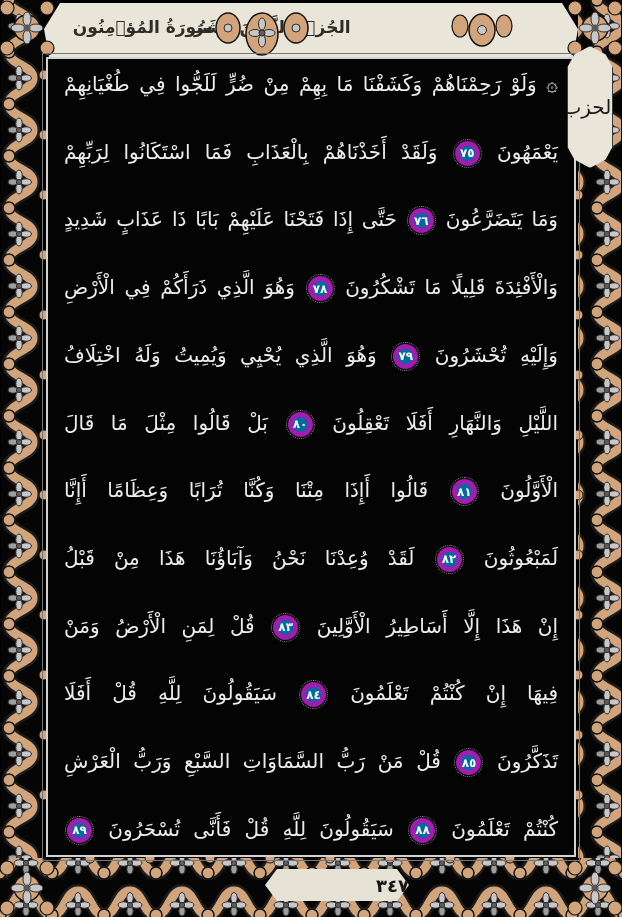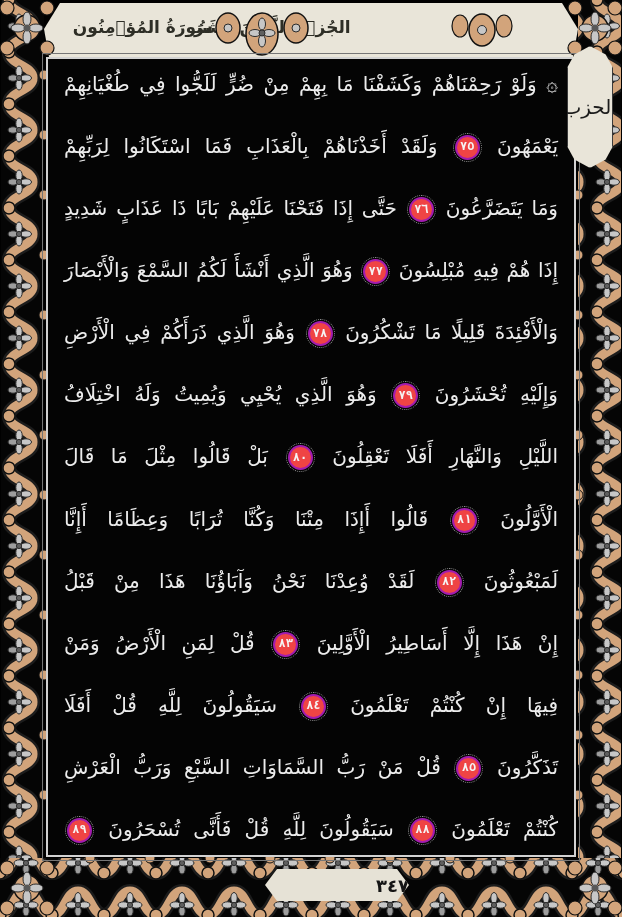--- a/index.html
+++ b/index.html
@@ -34,23 +34,23 @@
     display:flex; flex-direction:column; justify-content:space-between;
     padding:12px 16px;
   }
   .qline {
     direction:rtl; text-align:justify; text-align-last:justify;
     font-size:20px; line-height:1.35; color:#ececec; width:100%;
   }
   .ayah-medallion {
     display:inline-flex; align-items:center; justify-content:center;
     width:25px; height:25px; border-radius:50%;
-    border:2px solid #a21caf; outline:1px dotted #8d8d8d; outline-offset:1px;
-    background:#ef4444; color:#f5f5f5; font-size:12px; font-weight:bold;
-    margin:0 3px; vertical-align:middle;font-family:Liberation Mono, monospace;
+    border:5px solid #a21caf; outline:1px dotted #8d8d8d; outline-offset:1px;
+    background:#0369a1; color:#f5f5f5; font-size:12px; font-weight:bold;
+    margin:0 3px; vertical-align:middle;
   }
   
   .hizb-marker {
     position:absolute; right:9px; top:46px; width:46px; height:122px; z-index:4;
     background:#e9e5d9; color:#1c1c1c; text-align:center;
     display:flex; flex-direction:row; align-items:center; justify-content:center; gap:1px;
     clip-path: polygon(50% 0, 84% 7%, 100% 18%, 100% 82%, 84% 93%, 50% 100%, 16% 93%, 0 82%, 0 18%, 16% 7%);
     border:1px solid #3a3a3a;
   }
   .hizb-marker .small { font-size:11px; }
@@ -184,21 +184,20 @@
       <ellipse cx="22" cy="2" rx="8" ry="11" fill="#d2a47b" stroke="#111" stroke-width="1.2"></ellipse>
       <circle cx="0" cy="6" r="4.5" fill="#c7c7c7" stroke="#2b2b2b"></circle>
     </g>
   </svg>
 
   <div class="text-frame">
     <div class="text-area">
         <div class="qline"><span>۞ وَلَوْ رَحِمْنَاهُمْ وَكَشَفْنَا مَا بِهِمْ مِنْ ضُرٍّ لَلَجُّوا فِي طُغْيَانِهِمْ</span></div>
         <div class="qline"><span>يَعْمَهُونَ</span> <span class="ayah-medallion">٧٥</span> <span>وَلَقَدْ أَخَذْنَاهُمْ بِالْعَذَابِ فَمَا اسْتَكَانُوا لِرَبِّهِمْ</span></div>
         <div class="qline"><span>وَمَا يَتَضَرَّعُونَ</span> <span class="ayah-medallion">٧٦</span> <span>حَتَّى إِذَا فَتَحْنَا عَلَيْهِمْ بَابًا ذَا عَذَابٍ شَدِيدٍ</span></div>
-        <div class="qline"><span>إِذَا هُمْ فِيهِ مُبْلِسُونَ</span> <span class="ayah-medallion">٧٧</span> <span>وَهُوَ الَّذِي أَنْشَأَ لَكُمُ السَّمْعَ وَالْأَبْصَارَ</span></div>
         <div class="qline"><span>وَالْأَفْئِدَةَ قَلِيلًا مَا تَشْكُرُونَ</span> <span class="ayah-medallion">٧٨</span> <span>وَهُوَ الَّذِي ذَرَأَكُمْ فِي الْأَرْضِ</span></div>
         <div class="qline"><span>وَإِلَيْهِ تُحْشَرُونَ</span> <span class="ayah-medallion">٧٩</span> <span>وَهُوَ الَّذِي يُحْيِي وَيُمِيتُ وَلَهُ اخْتِلَافُ</span></div>
         <div class="qline"><span>اللَّيْلِ وَالنَّهَارِ أَفَلَا تَعْقِلُونَ</span> <span class="ayah-medallion">٨٠</span> <span>بَلْ قَالُوا مِثْلَ مَا قَالَ</span></div>
         <div class="qline"><span>الْأَوَّلُونَ</span> <span class="ayah-medallion">٨١</span> <span>قَالُوا أَإِذَا مِتْنَا وَكُنَّا تُرَابًا وَعِظَامًا أَإِنَّا</span></div>
         <div class="qline"><span>لَمَبْعُوثُونَ</span> <span class="ayah-medallion">٨٢</span> <span>لَقَدْ وُعِدْنَا نَحْنُ وَآبَاؤُنَا هَذَا مِنْ قَبْلُ</span></div>
         <div class="qline"><span>إِنْ هَذَا إِلَّا أَسَاطِيرُ الْأَوَّلِينَ</span> <span class="ayah-medallion">٨٣</span> <span>قُلْ لِمَنِ الْأَرْضُ وَمَنْ</span></div>
         <div class="qline"><span>فِيهَا إِنْ كُنْتُمْ تَعْلَمُونَ</span> <span class="ayah-medallion">٨٤</span> <span>سَيَقُولُونَ لِلَّهِ قُلْ أَفَلَا</span></div>
         <div class="qline"><span>تَذَكَّرُونَ</span> <span class="ayah-medallion">٨٥</span> <span>قُلْ مَنْ رَبُّ السَّمَاوَاتِ السَّبْعِ وَرَبُّ الْعَرْشِ</span></div>
         <div class="qline"><span>كُنْتُمْ تَعْلَمُونَ</span> <span class="ayah-medallion">٨٨</span> <span>سَيَقُولُونَ لِلَّهِ قُلْ فَأَنَّى تُسْحَرُونَ</span> <span class="ayah-medallion">٨٩</span></div>
       </div>

